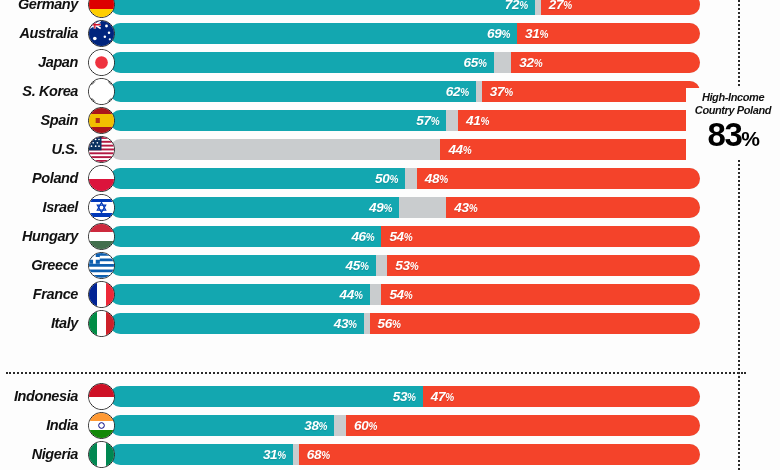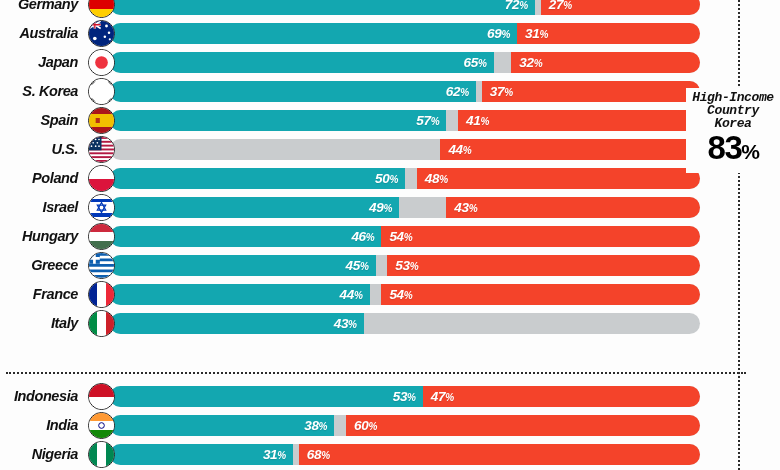--- a/index.html
+++ b/index.html
@@ -124,24 +124,24 @@
     position: absolute;
     left: 686px;
     top: 88px;
     width: 94px;
     text-align: center;
     z-index: 8;
     background: #fdfdfd;
     padding: 3px 0 4px 0;
   }
   #median-box .cap {
-    font-family: Liberation Mono, monospace;
+    font-family: Liberation Sans, sans-serif;
     font-weight: bold;
     font-style: italic;
-    font-size: 13px;
+    font-size: 11px;
     line-height: 13px;
     color: #111;
     letter-spacing: -0.4px;
   }
   #median-box .big {
     font-family: "Liberation Sans", sans-serif;
     font-weight: bold;
     font-size: 33px;
     line-height: 34px;
     color: #000;
@@ -400,20 +400,23 @@
         <div class="row-label">Italy</div>
         <div class="flag">
           <div class="fl" style="top:0;height:100%;left:0;width:33.4%;background:#008c45"></div>
           <div class="fl" style="top:0;height:100%;left:33.4%;width:33.3%;background:#fff"></div>
           <div class="fl" style="top:0;height:100%;left:66.7%;width:33.3%;background:#cd212a"></div>
         </div>
         <div class="bar-wrap">
           <div class="seg seg-teal" style="width: 43%;">
             <span class="val">43<span class="pct">%</span></span>
           </div>
+          <div class="seg seg-red" style="width: 56%;">
+            <span class="val">56<span class="pct">%</span></span>
+          </div>
         </div>
       </div>
     </div>
   <div class="section" id="section-emerging">
       <div class="row">
         <div class="row-label">Indonesia</div>
         <div class="flag">
           <div class="fl" style="top:0;height:50%;background:#ce1126"></div>
           <div class="fl" style="top:50%;height:50%;background:#fff"></div>
         </div>
@@ -458,17 +461,17 @@
           </div>
           <div class="seg seg-red" style="width: 68%;">
             <span class="val">68<span class="pct">%</span></span>
           </div>
         </div>
       </div>
     </div>
 
   <div id="median-box">
     <div class="cap">High-Income</div>
-    <div class="cap">Country Korea</div>
+    <div class="cap">Country Poland</div>
     <div class="big"><span>83</span><span class="sm">%</span></div>
   </div>
 
 </div>
 
 </body></html>

